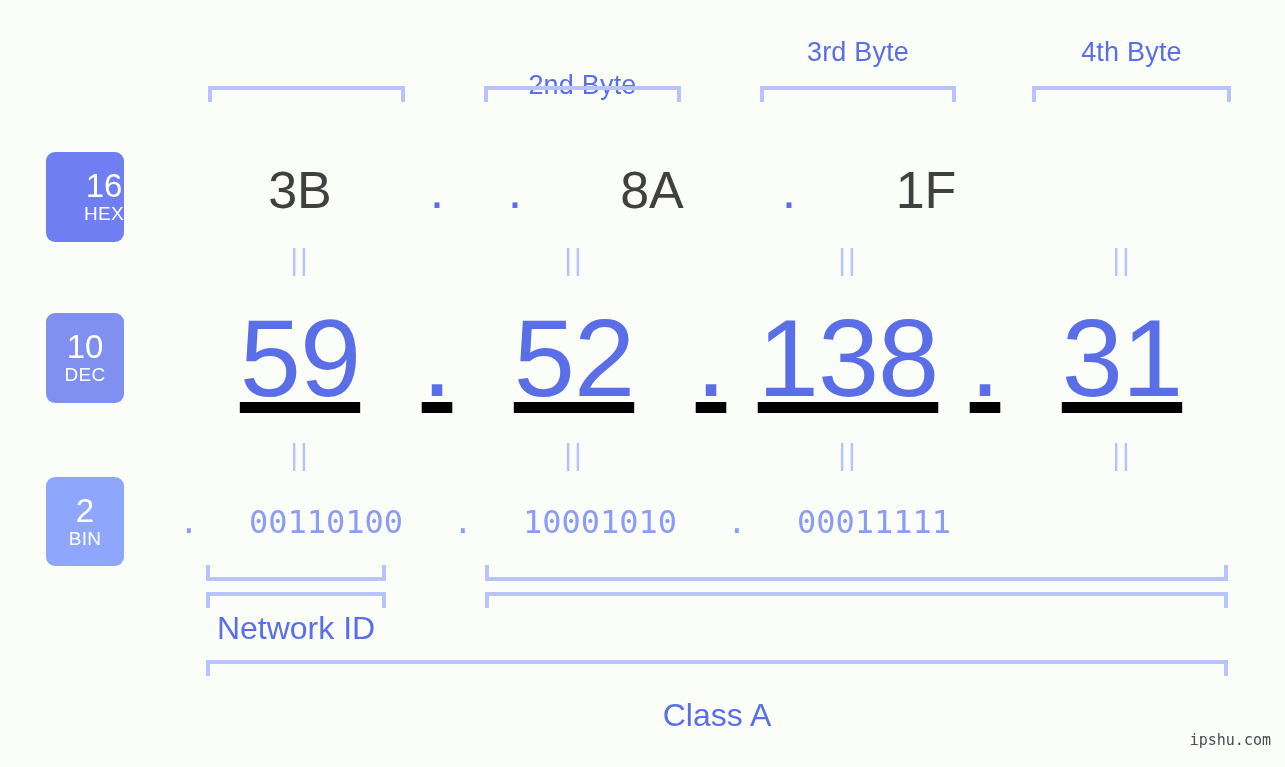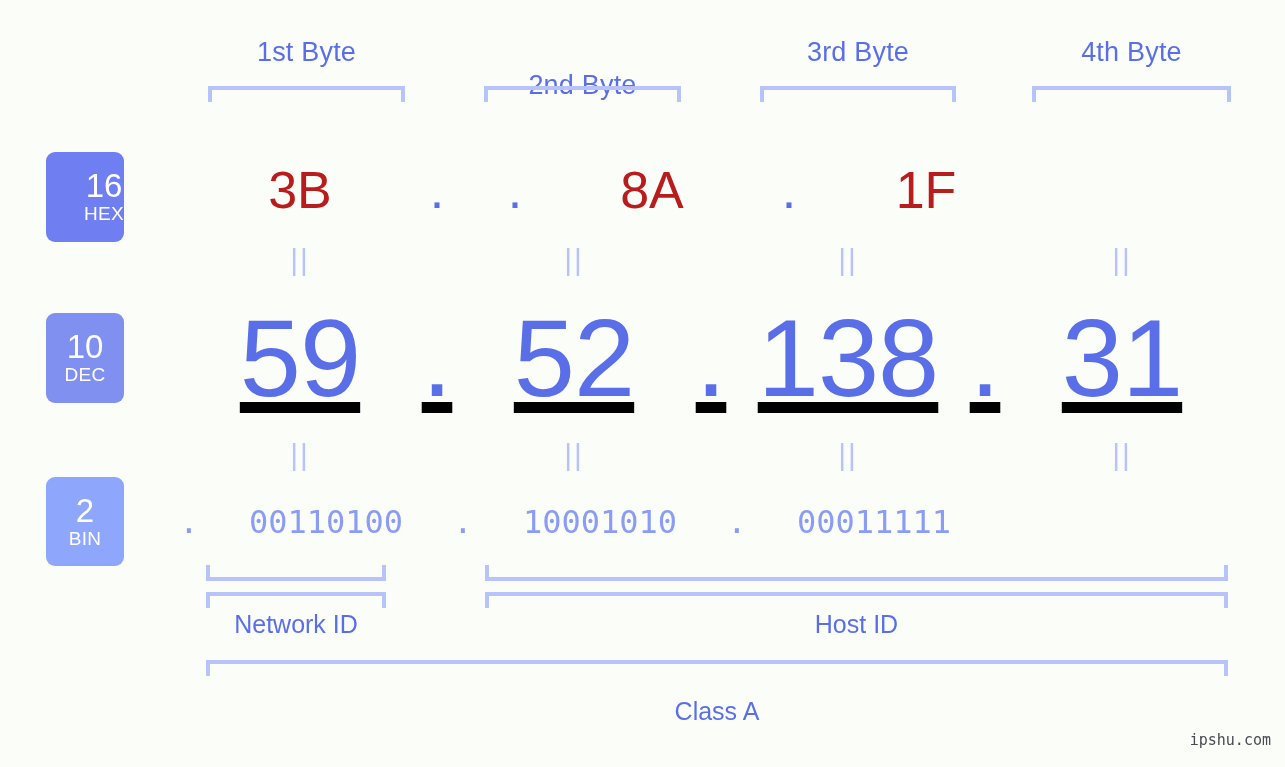--- a/index.html
+++ b/index.html
@@ -92,21 +92,21 @@
   .sep {
     text-align: center;
     white-space: nowrap;
   }
 
   
   #row-hex { top: 150px; height: 80px; }
   #row-hex .cell {
     flex: 0 0 196px;
     font-size: 52px;
-    color: #b91c1c;
+    color: #404040;
     line-height: 80px;
   }
   #row-hex .sep {
     flex: 0 0 78px;
     font-size: 52px;
     color: #5a6ee8;
     line-height: 80px;
   }
   #row-hex .cell:nth-child(1) { margin-left: 52px; }
 
@@ -165,42 +165,41 @@
   }
   .eqrow .eqspace { flex: 0 0 78px; }
   .eqrow .eq:nth-child(1) { margin-left: 52px; }
   #eqrow-1 { top: 245px; height: 30px; }
   #eqrow-2 { top: 440px; height: 30px; }
 
   
   .zone-label {
     position: absolute;
     text-align: center;
-    font-size: 25px;
+    font-size: 32px;
     color: #5a6ee8;
     white-space: nowrap;
   }
 
   
   #watermark {
     position: absolute;
     right: 14px;
     bottom: 18px;
     font-family: "DejaVu Sans Mono", monospace;
     font-size: 15px;
     color: #4a4a52;
     letter-spacing: 0px;
   }
 </style>
 </head>
 <body>
 
 <div id="stage">
 
-  <div class="byte-label" style="left:208px;width:197px;">1st Byte</div>
   <div class="byte-label" style="left:484px;width:197px;margin-top:33px;">2nd Byte</div>
   <div class="byte-label" style="left:760px;width:196px;">3rd Byte</div>
   <div class="byte-label" style="left:1032px;width:199px;">4th Byte</div>
 
   <div class="bracket-top" style="left:208px;top:86px;width:197px;"></div>
   <div class="bracket-top" style="left:484px;top:86px;width:197px;"></div>
   <div class="bracket-top" style="left:760px;top:86px;width:196px;"></div>
   <div class="bracket-top" style="left:1032px;top:86px;width:199px;"></div>
 
   <div class="badge" id="badge-hex">
@@ -263,20 +262,19 @@
     <div class="sep">.</div>
     <div class="cell">00011111</div>
   </div>
 
   <div class="bracket-bottom" style="left:206px;top:565px;width:180px;"></div>
   <div class="bracket-top" style="left:206px;top:592px;width:180px;"></div>
   <div class="zone-label" style="left:206px;top:610px;width:180px;">Network ID</div>
 
   <div class="bracket-bottom" style="left:485px;top:565px;width:743px;"></div>
   <div class="bracket-top" style="left:485px;top:592px;width:743px;"></div>
-  <div class="zone-label" style="left:485px;top:610px;width:743px;">Host ID</div>
 
   <div class="bracket-top" style="left:206px;top:660px;width:1022px;"></div>
   <div class="zone-label" style="left:206px;top:697px;width:1022px;">Class A</div>
 
   <div id="watermark">ipshu.com</div>
 
 </div>
 
 </body></html>

